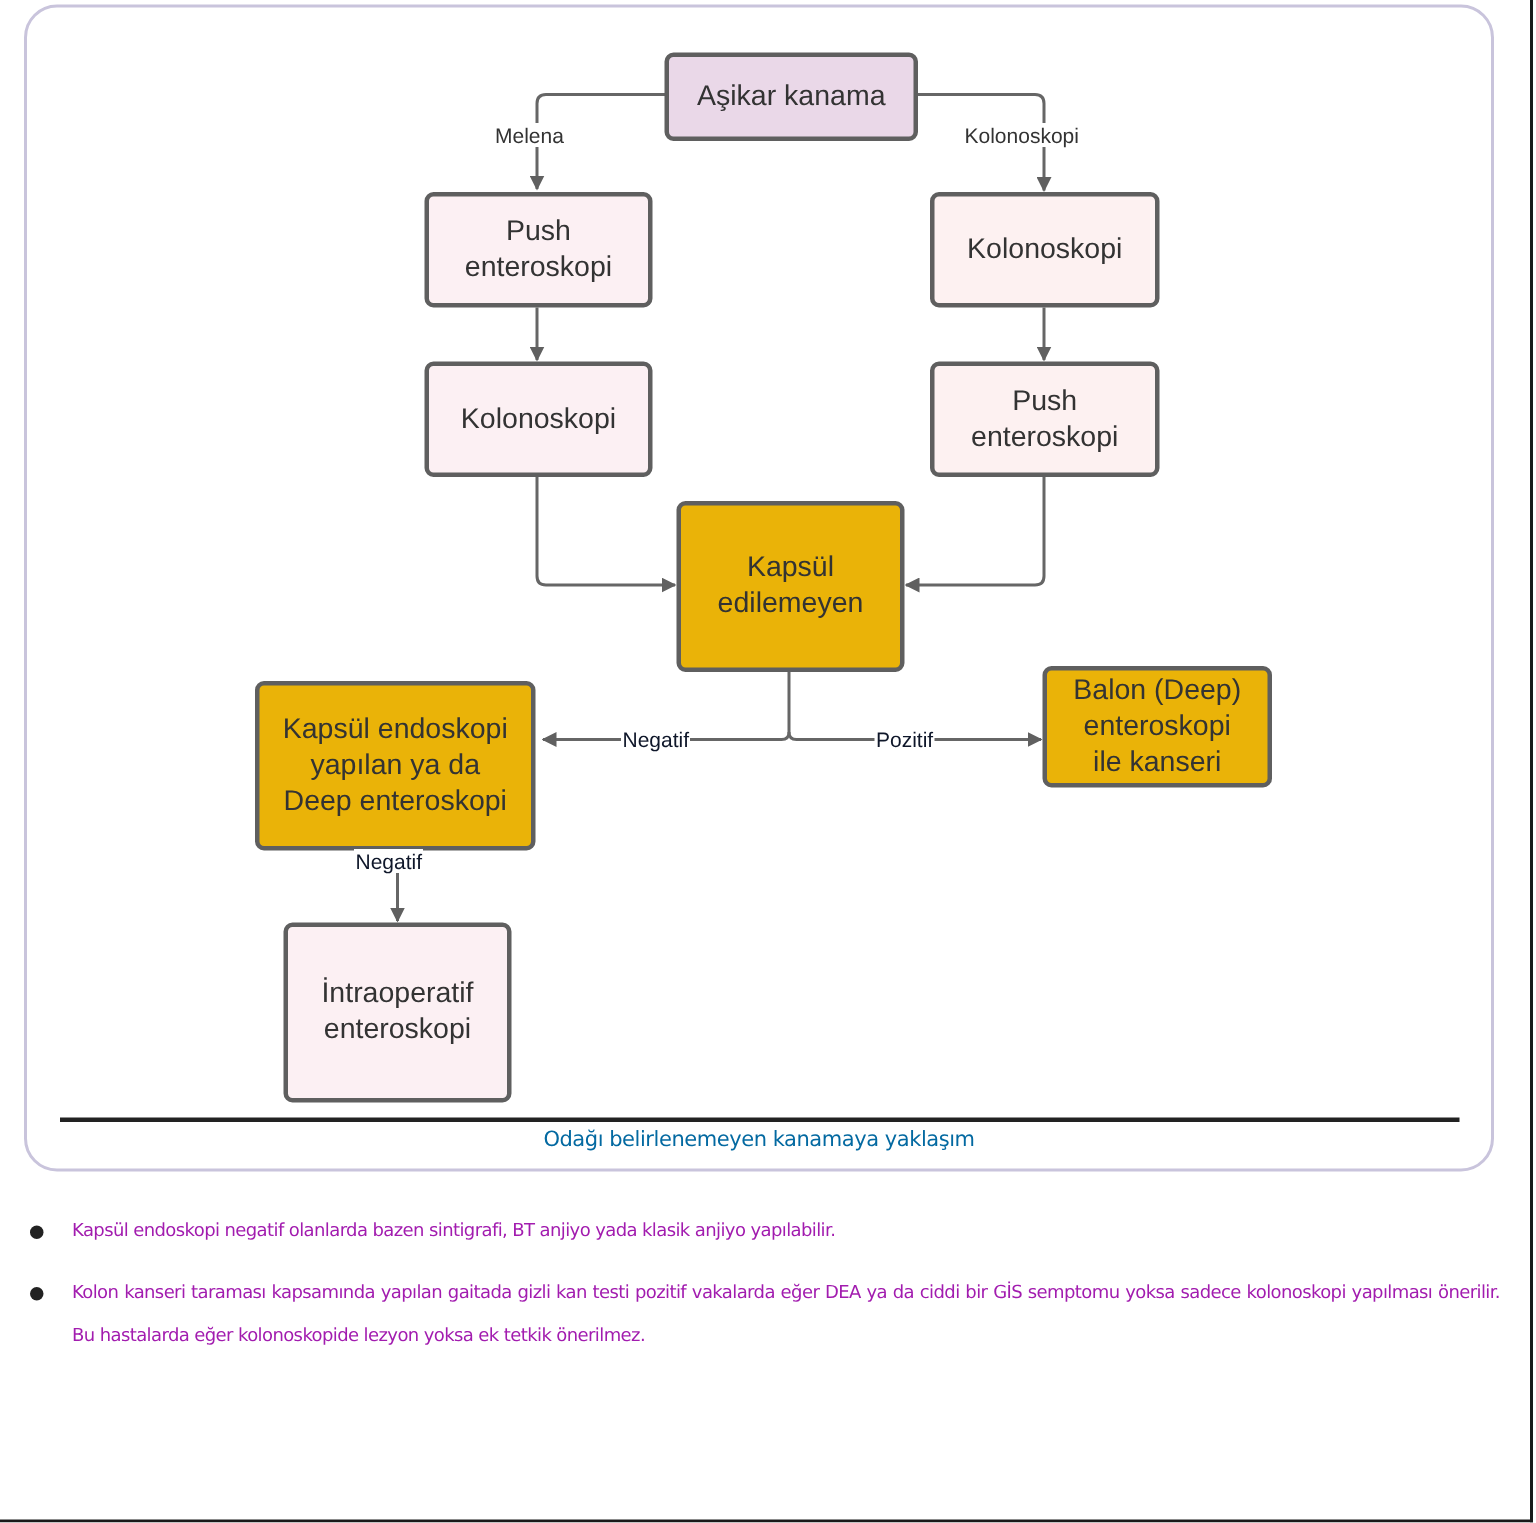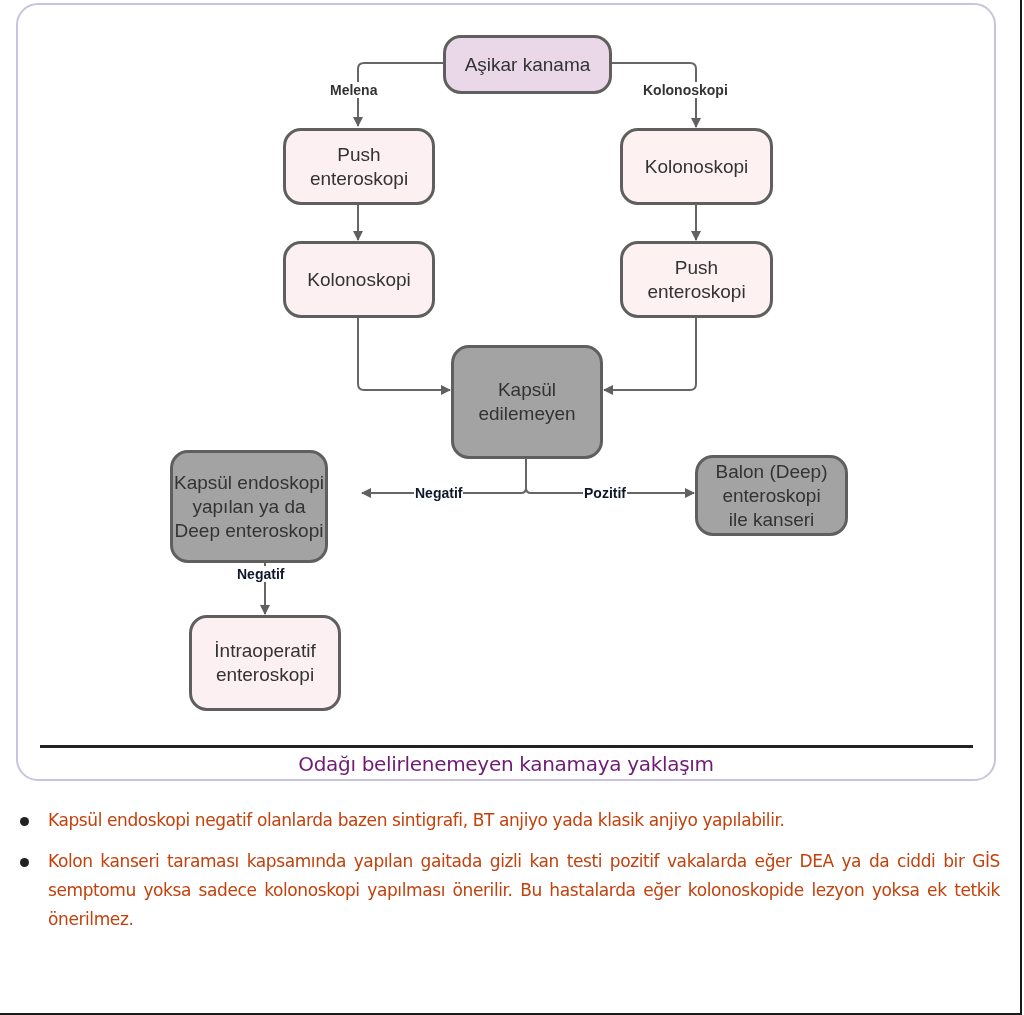--- a/index.html
+++ b/index.html
@@ -1,31 +1,31 @@
 <!DOCTYPE html>
 <html><head>
 <meta charset="utf-8">
 <style>
   html, body { margin:0; padding:0; background:#ffffff; }
   body { width:1024px; height:1015px; position:relative; overflow:hidden; font-family:"Liberation Sans", sans-serif; }
   .page-border { position:absolute; left:0; top:0; width:1020px; height:1013px; border-right:2px solid #1a1a1a; border-bottom:2px solid #1a1a1a; box-sizing:content-box; }
   .frame { position:absolute; left:16px; top:3px; width:980px; height:778px; border:2px solid #c9c4dc; border-radius:22px; box-sizing:border-box; background:#fff; }
   svg#diagram { position:absolute; left:0; top:0; width:1024px; height:745px; }
-  .node { position:absolute; box-sizing:border-box; border:3px solid #5f5f5f; border-radius:18px; display:flex; align-items:center; justify-content:center; text-align:center; color:#333333; font-size:19px; line-height:24px; font-family:"Liberation Sans", sans-serif; }
+  .node { position:absolute; box-sizing:border-box; border:3px solid #5f5f5f; border-radius:6px; display:flex; align-items:center; justify-content:center; text-align:center; color:#333333; font-size:19px; line-height:24px; font-family:"Liberation Sans", sans-serif; }
   .node.root { background:#ead8e8; }
   .node.pink { background:#fcf0f3; }
   .node.peach { background:#fdf1f1; }
-  .node.lav { background:#a3a3a3;margin-top:11px; }
-  .edge-label { position:absolute; font-weight:bold; font-size:14px; line-height:16px; font-family:"Liberation Sans", sans-serif; background:#fff; padding:0 1px; }
+  .node.lav { background:#eab308; }
+  .edge-label { position:absolute; font-weight:normal; font-size:14px; line-height:16px; font-family:"Liberation Sans", sans-serif; background:#fff; padding:0 1px; }
   .edge-label.dark { color:#333333; }
   .edge-label.red { color:#0f172a; }
   .caption-rule { position:absolute; left:40px; top:745px; width:933px; height:3px; background:#222; }
-  .caption { position:absolute; left:16px; top:752px; width:980px; text-align:center; font-family:"DejaVu Sans", sans-serif; font-size:20px; color:#701a75; letter-spacing:-0.3px; }
+  .caption { position:absolute; left:16px; top:752px; width:980px; text-align:center; font-family:"DejaVu Sans", sans-serif; font-size:14px; color:#0369a1; letter-spacing:-0.3px; }
   .bullets { position:absolute; left:20px; top:806px; width:980px; margin:0; padding:0; list-style:none; }
-  .bullets li { position:relative; padding-left:28px; font-family:"DejaVu Sans", sans-serif; font-size:17px; line-height:29px; color:#c2410c; margin-bottom:12px; letter-spacing:-0.4px; word-spacing:0px; text-align:justify; }
+  .bullets li { position:relative; padding-left:28px; font-family:"DejaVu Sans", sans-serif; font-size:12px; line-height:29px; color:#a21caf; margin-bottom:12px; letter-spacing:-0.4px; word-spacing:0px; text-align:justify; }
   .bullets li .dot { position:absolute; left:0; top:11px; width:9px; height:9px; border-radius:50%; background:#222; }
 </style>
 </head>
 <body>
 
 <div class="page-border"></div>
 <div class="frame"></div>
 
 <svg id="diagram" xmlns="http://www.w3.org/2000/svg">
   <defs>
@@ -63,29 +63,29 @@
 </div>
 
 <div class="node peach" style="left:620px;top:241px;width:153px;height:77px;">
   <span><span>Push</span><br><span>enteroskopi</span></span>
 </div>
 
 <div class="node lav" style="left:451px;top:334px;width:152px;height:114px;">
   <span><span>Kapsül</span><br><span>edilemeyen</span></span>
 </div>
 
-<div class="node lav" style="left:170px;top:439px;width:158px;height:113px;">
+<div class="node lav" style="left:170px;top:454px;width:187px;height:113px;">
   <span><span>Kapsül endoskopi</span><br><span>yapılan ya da</span><br><span>Deep enteroskopi</span></span>
 </div>
 
 <div class="node lav" style="left:695px;top:444px;width:153px;height:81px;">
   <span><span>Balon (Deep)</span><br><span>enteroskopi</span><br><span>ile kanseri</span></span>
 </div>
 
-<div class="node pink" style="left:189px;top:615px;width:152px;height:96px;">
+<div class="node pink" style="left:189px;top:615px;width:152px;height:120px;">
   <span><span>İntraoperatif</span><br><span>enteroskopi</span></span>
 </div>
 
 <span class="edge-label dark" style="left:329px;top:82px;">Melena</span>
 <span class="edge-label dark" style="left:642px;top:82px;">Kolonoskopi</span>
 <span class="edge-label red" style="left:414px;top:485px;">Negatif</span>
 <span class="edge-label red" style="left:583px;top:485px;">Pozitif</span>
 <span class="edge-label red" style="left:236px;top:566px;">Negatif</span>
 
 <div class="caption-rule"></div>

